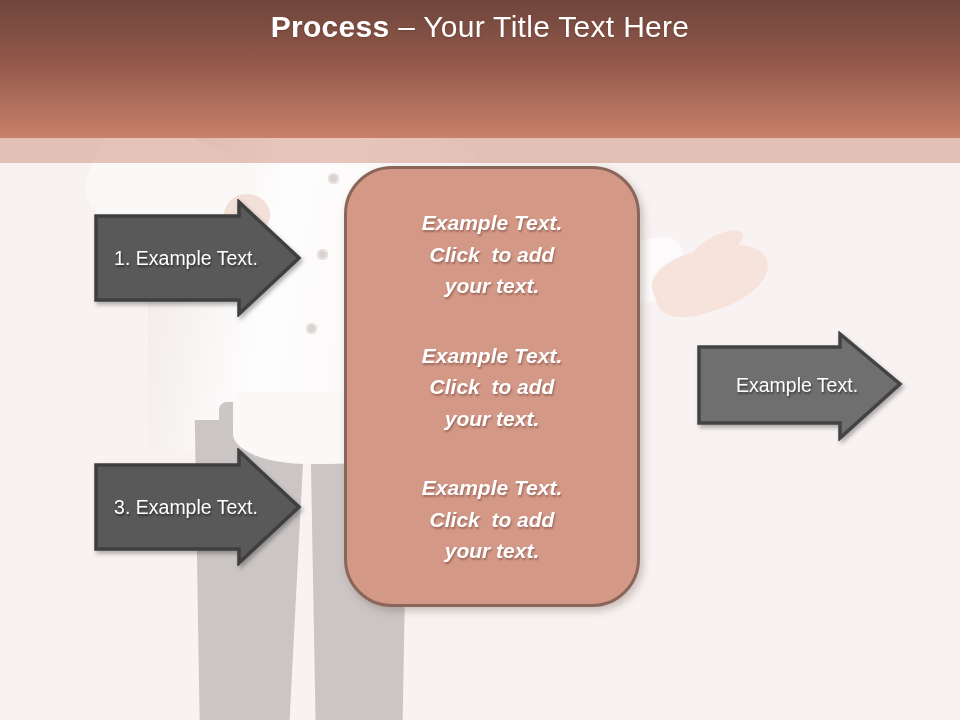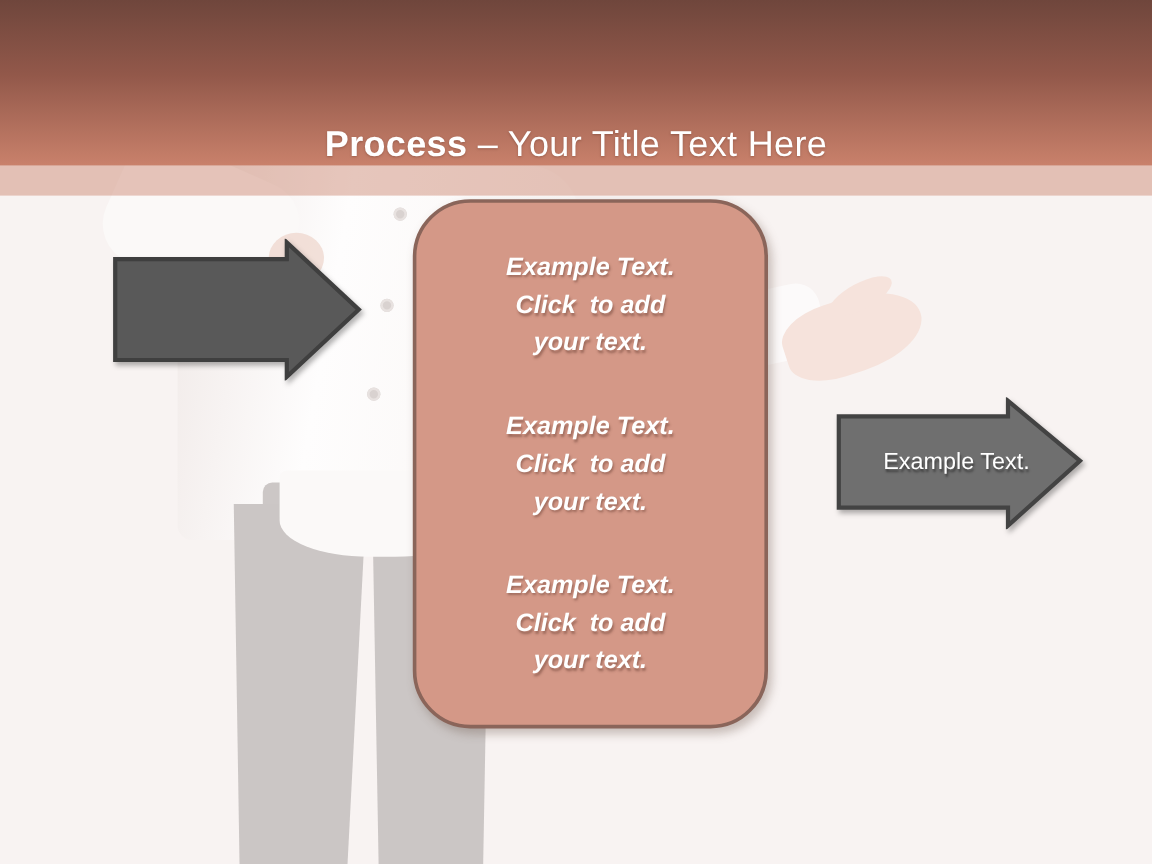--- a/index.html
+++ b/index.html
@@ -36,21 +36,21 @@
     left:305px;top:423px;width:105px;height:297px;background:#cbc6c5;
     clip-path:polygon(5% 0,98% 1%,93% 100%,10% 100%);
   }
   .sleeve-right{left:598px;top:241px;width:88px;height:62px;background:#fcfafa;border-radius:20px;transform:rotate(-12deg);}
   .hand-right{left:652px;top:248px;width:118px;height:62px;background:#f6e3dc;border-radius:42% 58% 58% 42%;transform:rotate(-18deg);}
   .thumb-right{left:688px;top:236px;width:58px;height:22px;background:#f6e3dc;border-radius:50%;transform:rotate(-28deg);}
   
   .header{
     position:absolute;left:0;top:0;width:960px;height:138px;
     background:linear-gradient(180deg,#6f463c 0%,#92584a 45%,#c9816b 100%);
-    display:flex;align-items:flex-end;justify-content:center;
+    display:flex;align-items:flex-start;justify-content:center;
   }
   .header h1{
     margin:0;padding-top:10px;color:#ffffff;font-size:30px;font-weight:400;letter-spacing:.3px;
     text-shadow:0 1px 2px rgba(80,40,30,.35);
   }
   .header h1 .b{font-weight:700;}
   .band{
     position:absolute;left:0;top:138px;width:960px;height:25px;
     background:rgba(198,122,98,0.42);
   }
@@ -105,23 +105,30 @@
   <div class="band"></div>
 
   <div class="header">
     <h1><span class="b">Process</span><span> – Your Title Text Here</span></h1>
   </div>
 
   <div class="arrow a1">
     <svg width="210" height="118" viewBox="0 0 210 118">
       <polygon points="3,17 146,17 146,3 206,59 146,115 146,101 3,101" fill="#595959" stroke="#3f3f3f" stroke-width="3.5" stroke-linejoin="miter"></polygon>
     </svg>
+    <div class="lbl">1. Example Text.</div>
   </div>
 
 
+  <div class="arrow a3">
+    <svg width="210" height="118" viewBox="0 0 210 118">
+      <polygon points="3,17 146,17 146,3 206,59 146,115 146,101 3,101" fill="#595959" stroke="#3f3f3f" stroke-width="3.5" stroke-linejoin="miter"></polygon>
+    </svg>
+    <div class="lbl">3. Example Text.</div>
+  </div>
 
   <div class="cbox">
     <p>
       <span>Example Text.</span>
       <span>Click  to add</span>
       <span>your text.</span>
     </p>
     <p>
       <span>Example Text.</span>
       <span>Click  to add</span>

